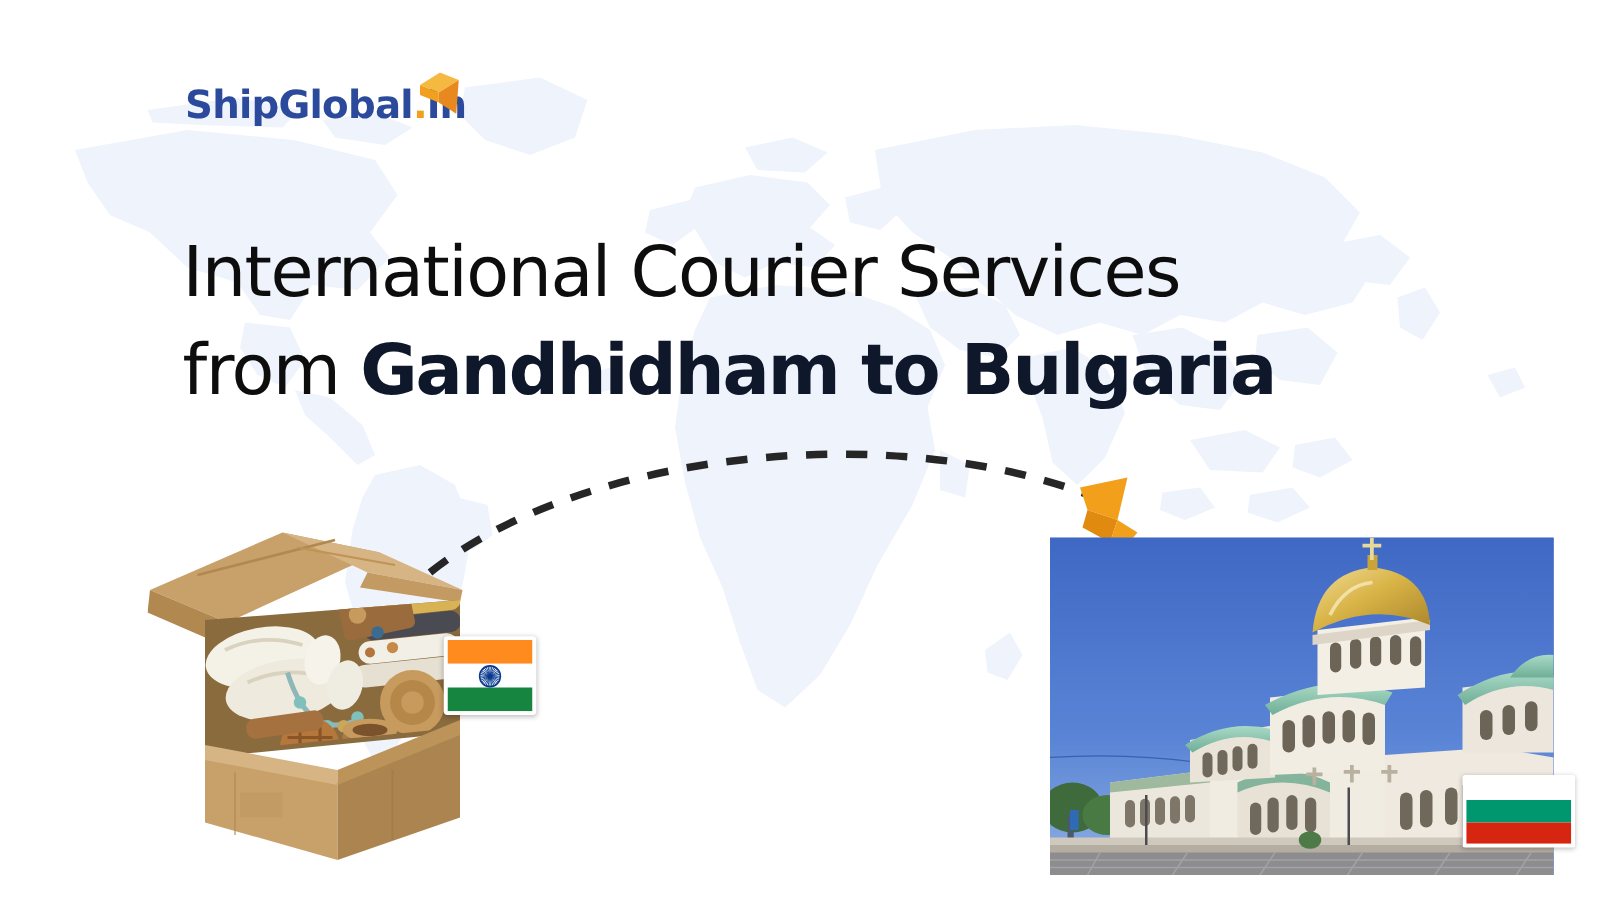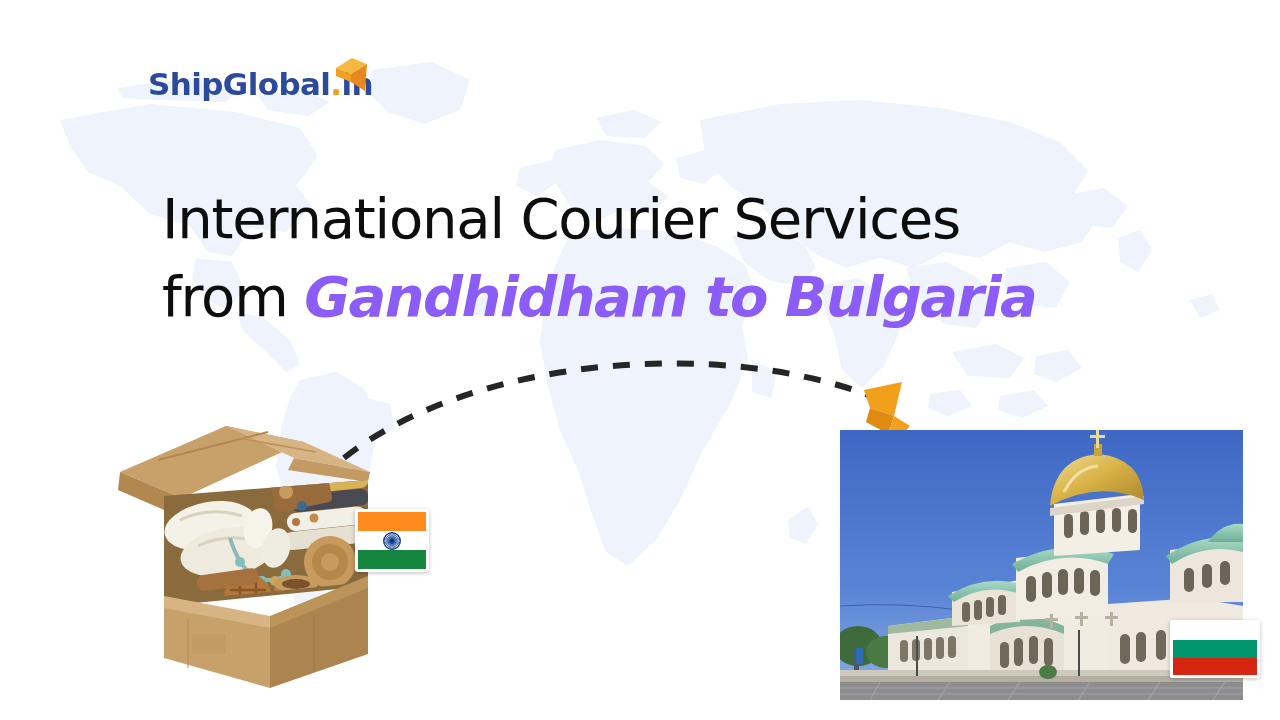--- a/index.html
+++ b/index.html
@@ -50,35 +50,34 @@
   #logo-wordmark .dot { color: #f0a01e; }
   #logo-mark {
     position: absolute;
     left: 186px;
     top: 0px;
   }
 
   
   #headline {
     position: absolute;
-    left: 162px;
+    left: 146px;
     top: 142px;
     width: 1010px;
     font-family: "DejaVu Sans", "Liberation Sans", sans-serif;
     font-size: 56px;
     line-height: 78px;
     letter-spacing: -1.2px;
     color: #0d0d0d;
     font-weight: 400;
   }
   #headline .route {
-    color: #8b5cf6;
+    color: #0f172a;
     font-weight: bold;
     letter-spacing: -1.6px;
-    font-style: italic;
   }
   #headline-line2 { white-space: nowrap; }
 
   
   #flight-path {
     position: absolute;
     left: 320px;
     top: 340px;
     width: 620px;
     height: 140px;

